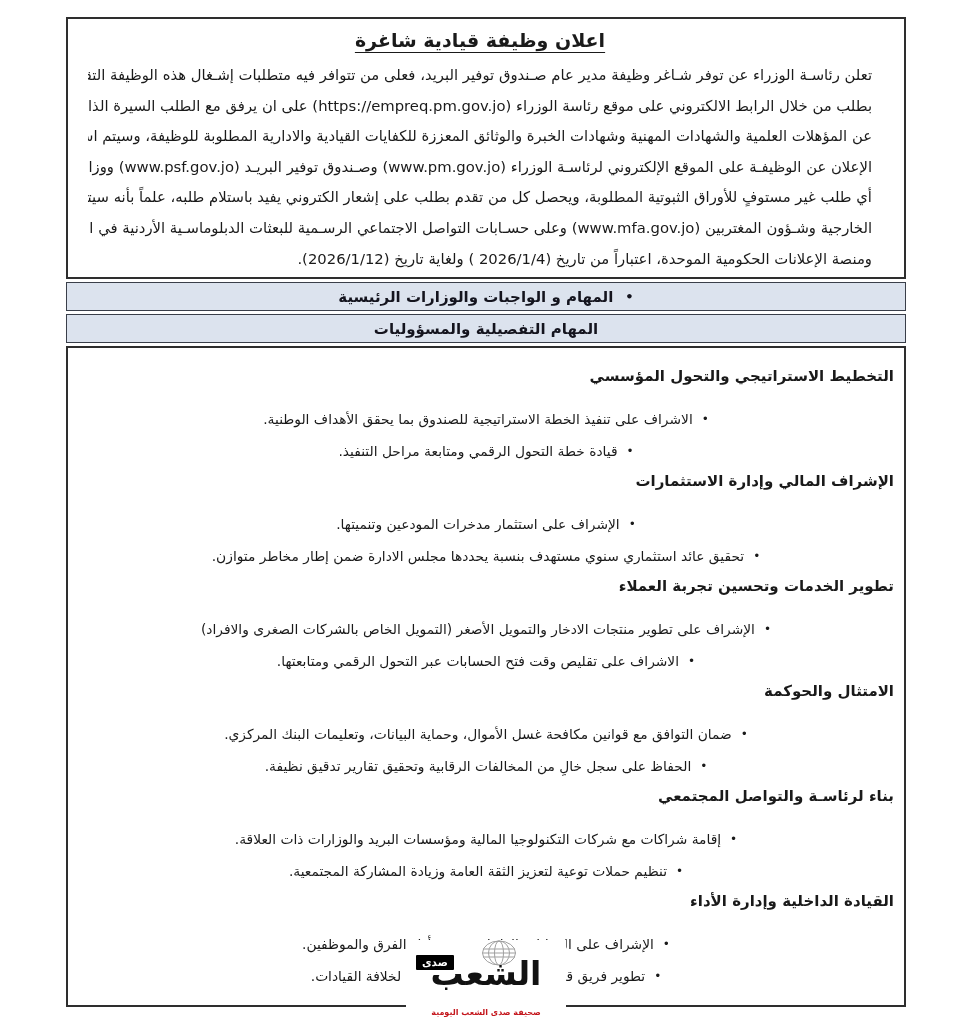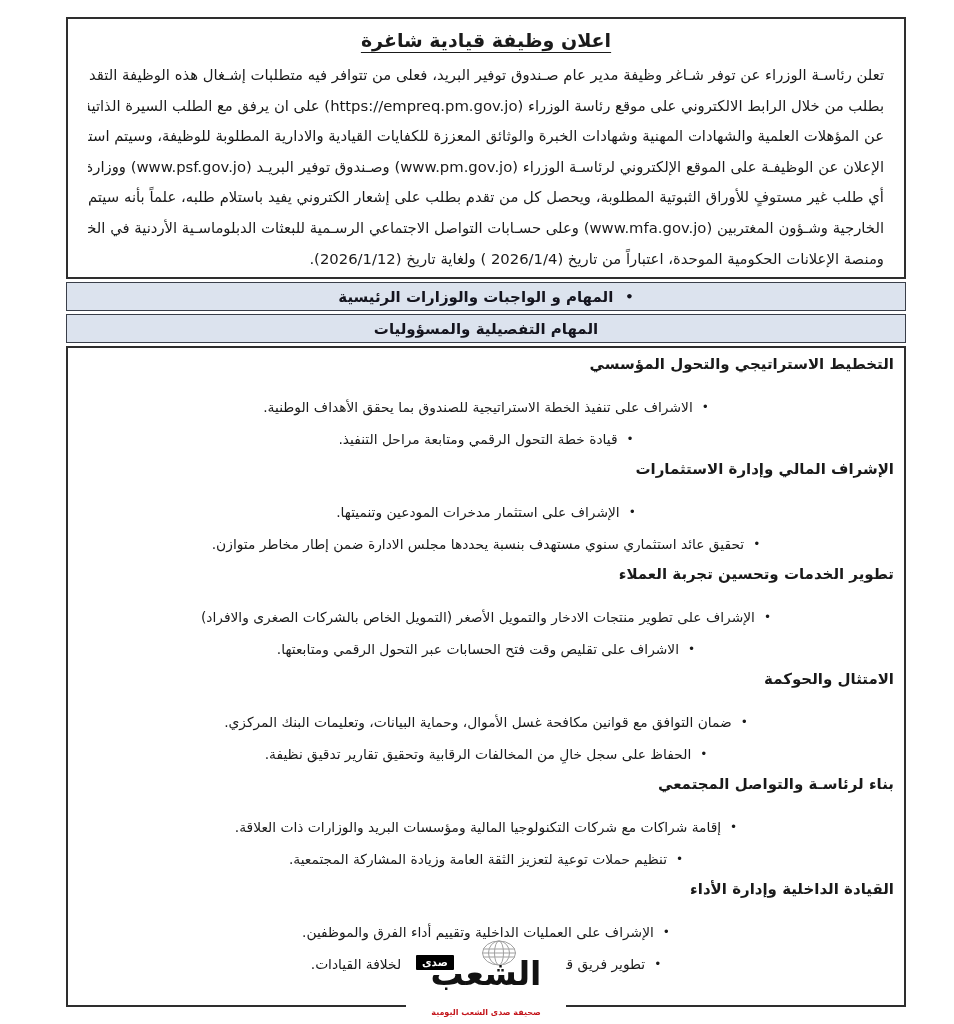--- a/index.html
+++ b/index.html
@@ -8,21 +8,21 @@
     background:#ffffff;
     font-family:"DejaVu Sans",sans-serif;
     color:#1a1a1a;
     direction:rtl;
   }
   .doc{position:absolute;top:17px;left:66px;width:840px;}
 
   
   .box1{
     box-sizing:border-box;border:2px solid #2e2e2e;
-    padding:8px 20px 3px 20px;background:#fff;
+    padding:8px 32px 3px 20px;background:#fff;
   }
   .ann-title{
     text-align:center;font-weight:bold;font-size:19px;
     text-decoration:underline;text-underline-offset:5px;
     margin:2px 0 9px 0;
   }
   .intro-line{
     font-size:14.8px;line-height:30.6px;height:30.6px;
     text-align:justify;text-align-last:justify;
     white-space:nowrap;overflow:hidden;
@@ -34,21 +34,21 @@
     box-sizing:border-box;margin-top:3px;height:29px;
     background:#dce3ee;border:1.5px solid #3a3f4a;
     display:flex;align-items:center;justify-content:center;
     font-weight:bold;font-size:15px;color:#14141e;
   }
   .bar .blt{margin-left:12px;font-size:13px;}
 
   
   .box2{
     box-sizing:border-box;margin-top:3px;border:2px solid #2e2e2e;
-    height:661px;padding:6px 10px;position:relative;background:#fff;
+    height:661px;padding:18px 10px;position:relative;background:#fff;
   }
   .section{margin-bottom:10px;}
   .section-heading{
     font-weight:bold;font-size:15px;line-height:21px;
     margin:0 0 10px 0;text-align:right;
   }
   .bullet-line{
     text-align:center;font-size:13.8px;line-height:44px;height:32px;
     white-space:nowrap;overflow:hidden;
   }

